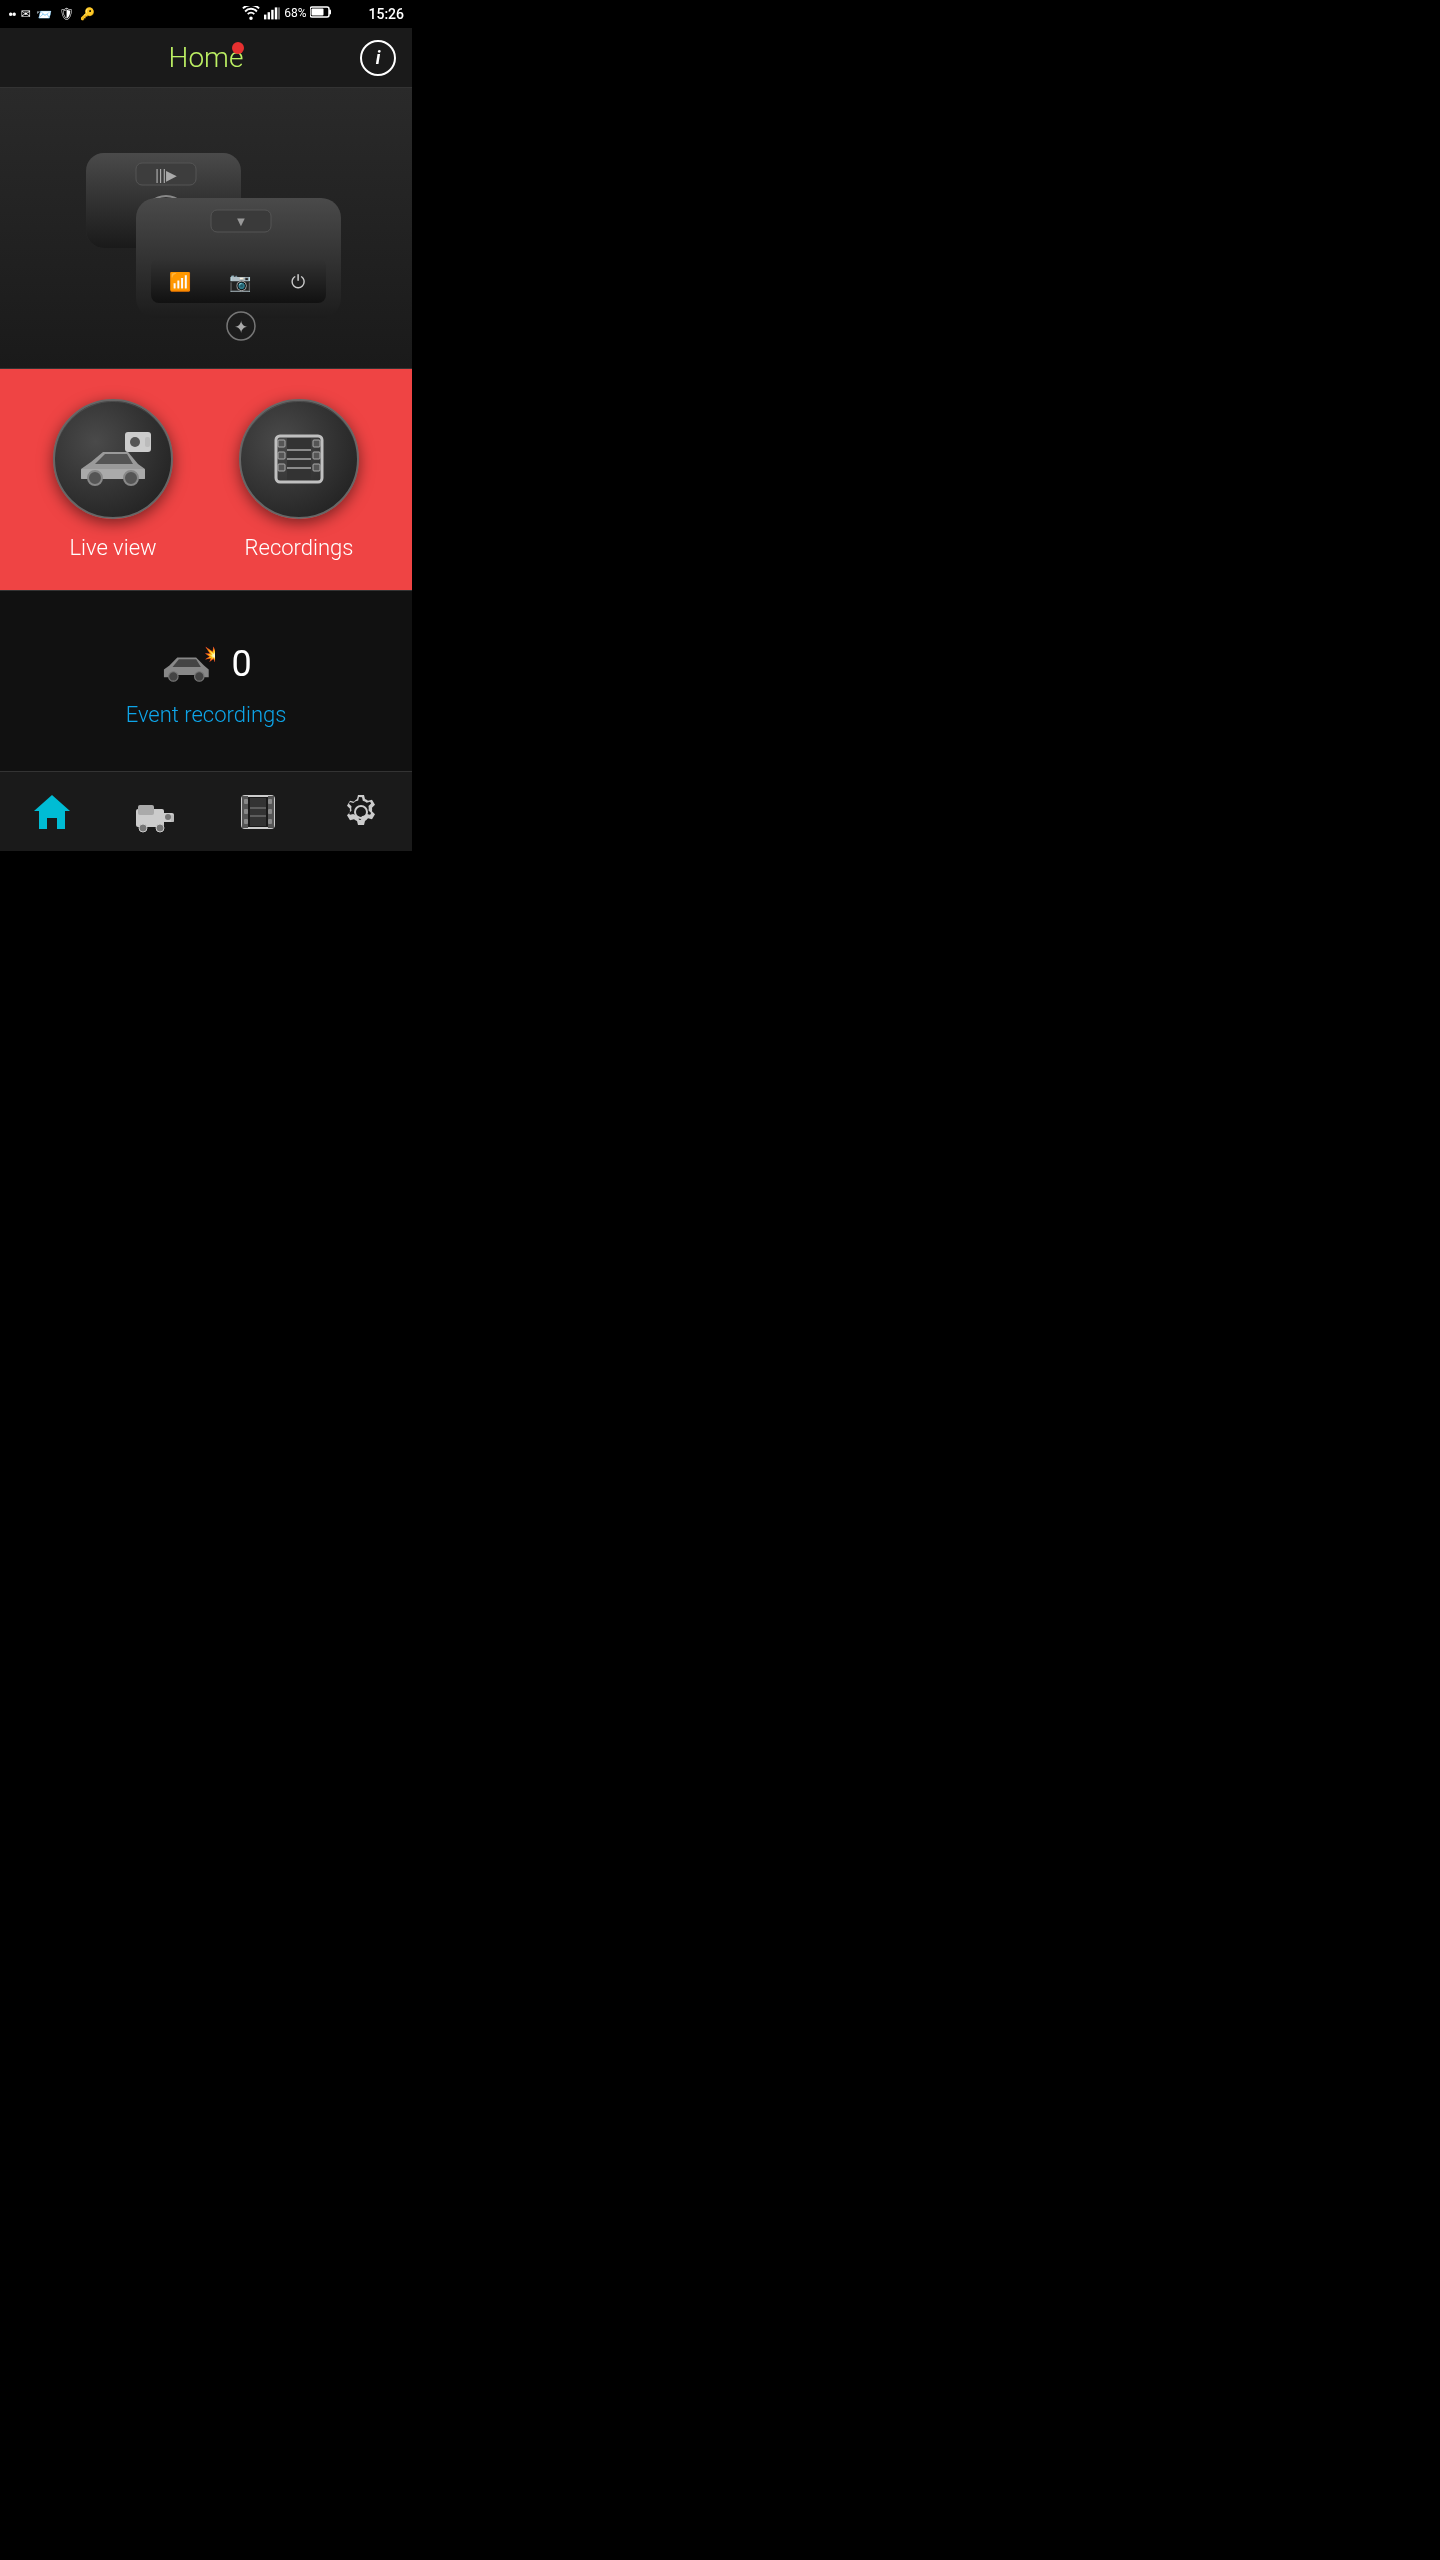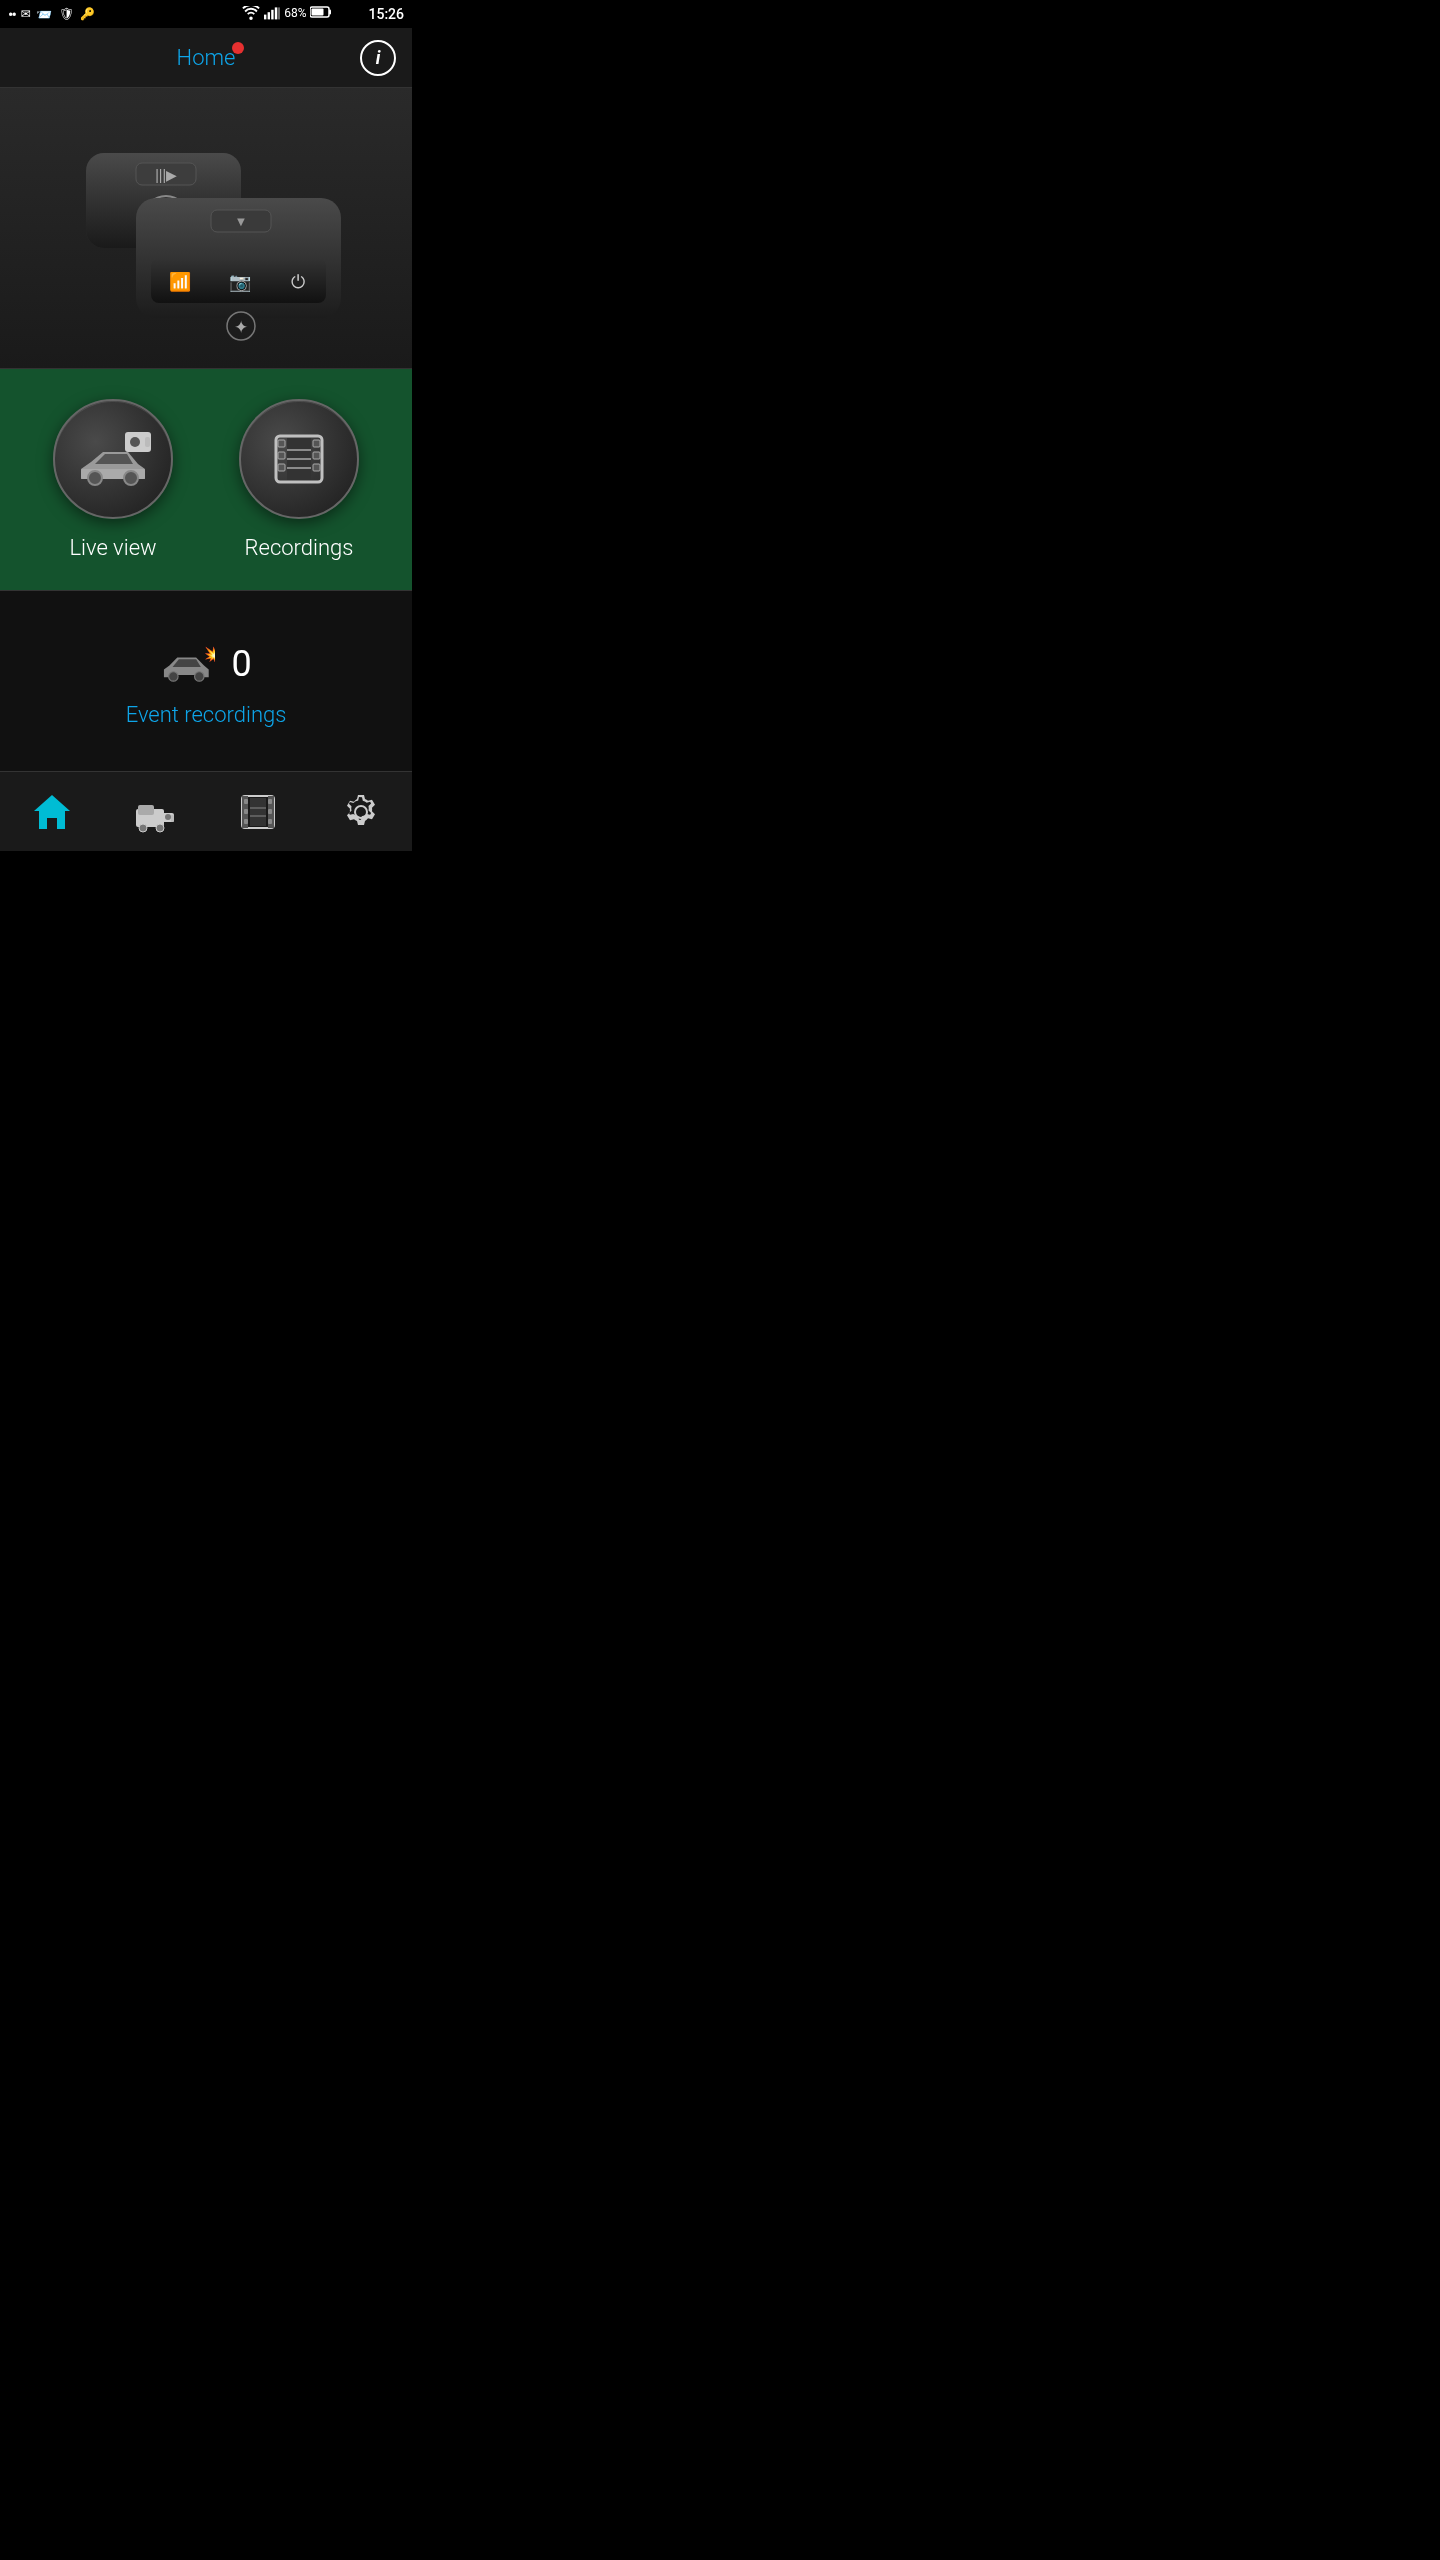--- a/index.html
+++ b/index.html
@@ -45,23 +45,23 @@
       background: #1a1a1a;
       height: 60px;
       display: flex;
       align-items: center;
       justify-content: center;
       position: relative;
       border-bottom: 1px solid #333;
     }
 
     .header-title {
-      font-size: 22px;
+      font-size: 28px;
       font-weight: 300;
-      color: #0ea5e9;
+      color: #bef264;
     }
 
     .header-red-dot {
       width: 12px;
       height: 12px;
       background: #e63030;
       border-radius: 50%;
       position: absolute;
       top: 14px;
       right: 168px;
@@ -102,21 +102,21 @@
     }
 
     .device-front {
       position: absolute;
       bottom: 0px;
       right: 10px;
     }
 
     
     .menu-section {
-      background: #14532d;
+      background: #ef4444;
       padding: 30px 20px;
       display: flex;
       align-items: center;
       justify-content: space-around;
       border-top: 1px solid #333;
       border-bottom: 1px solid #333;
     }
 
     .menu-item {
       display: flex;

